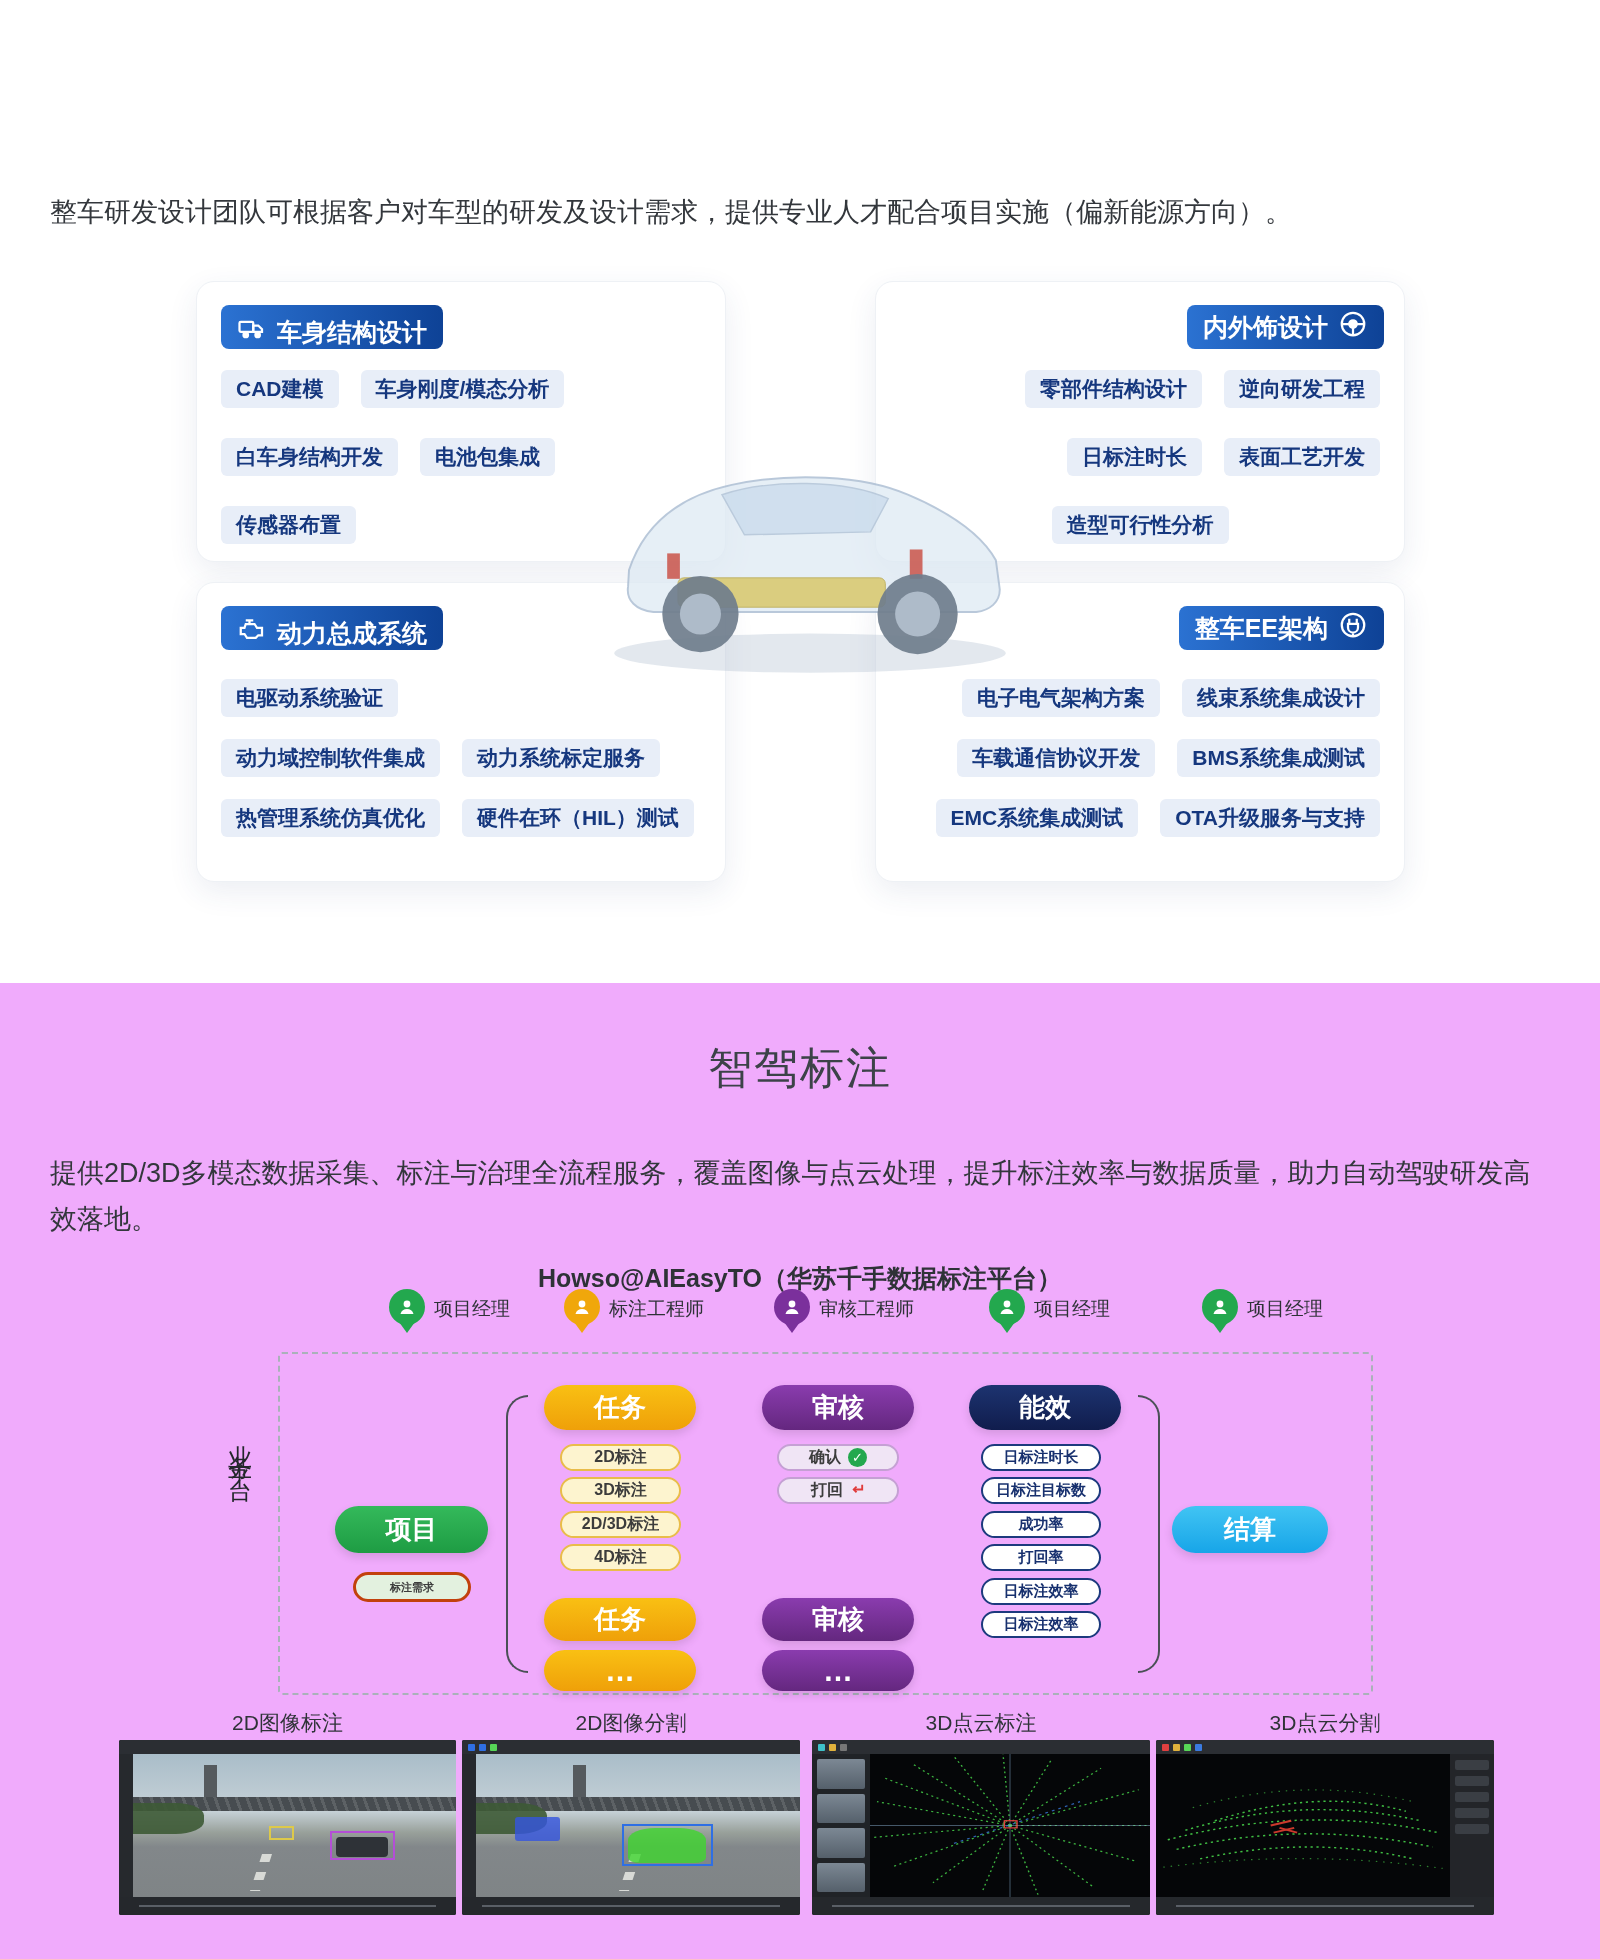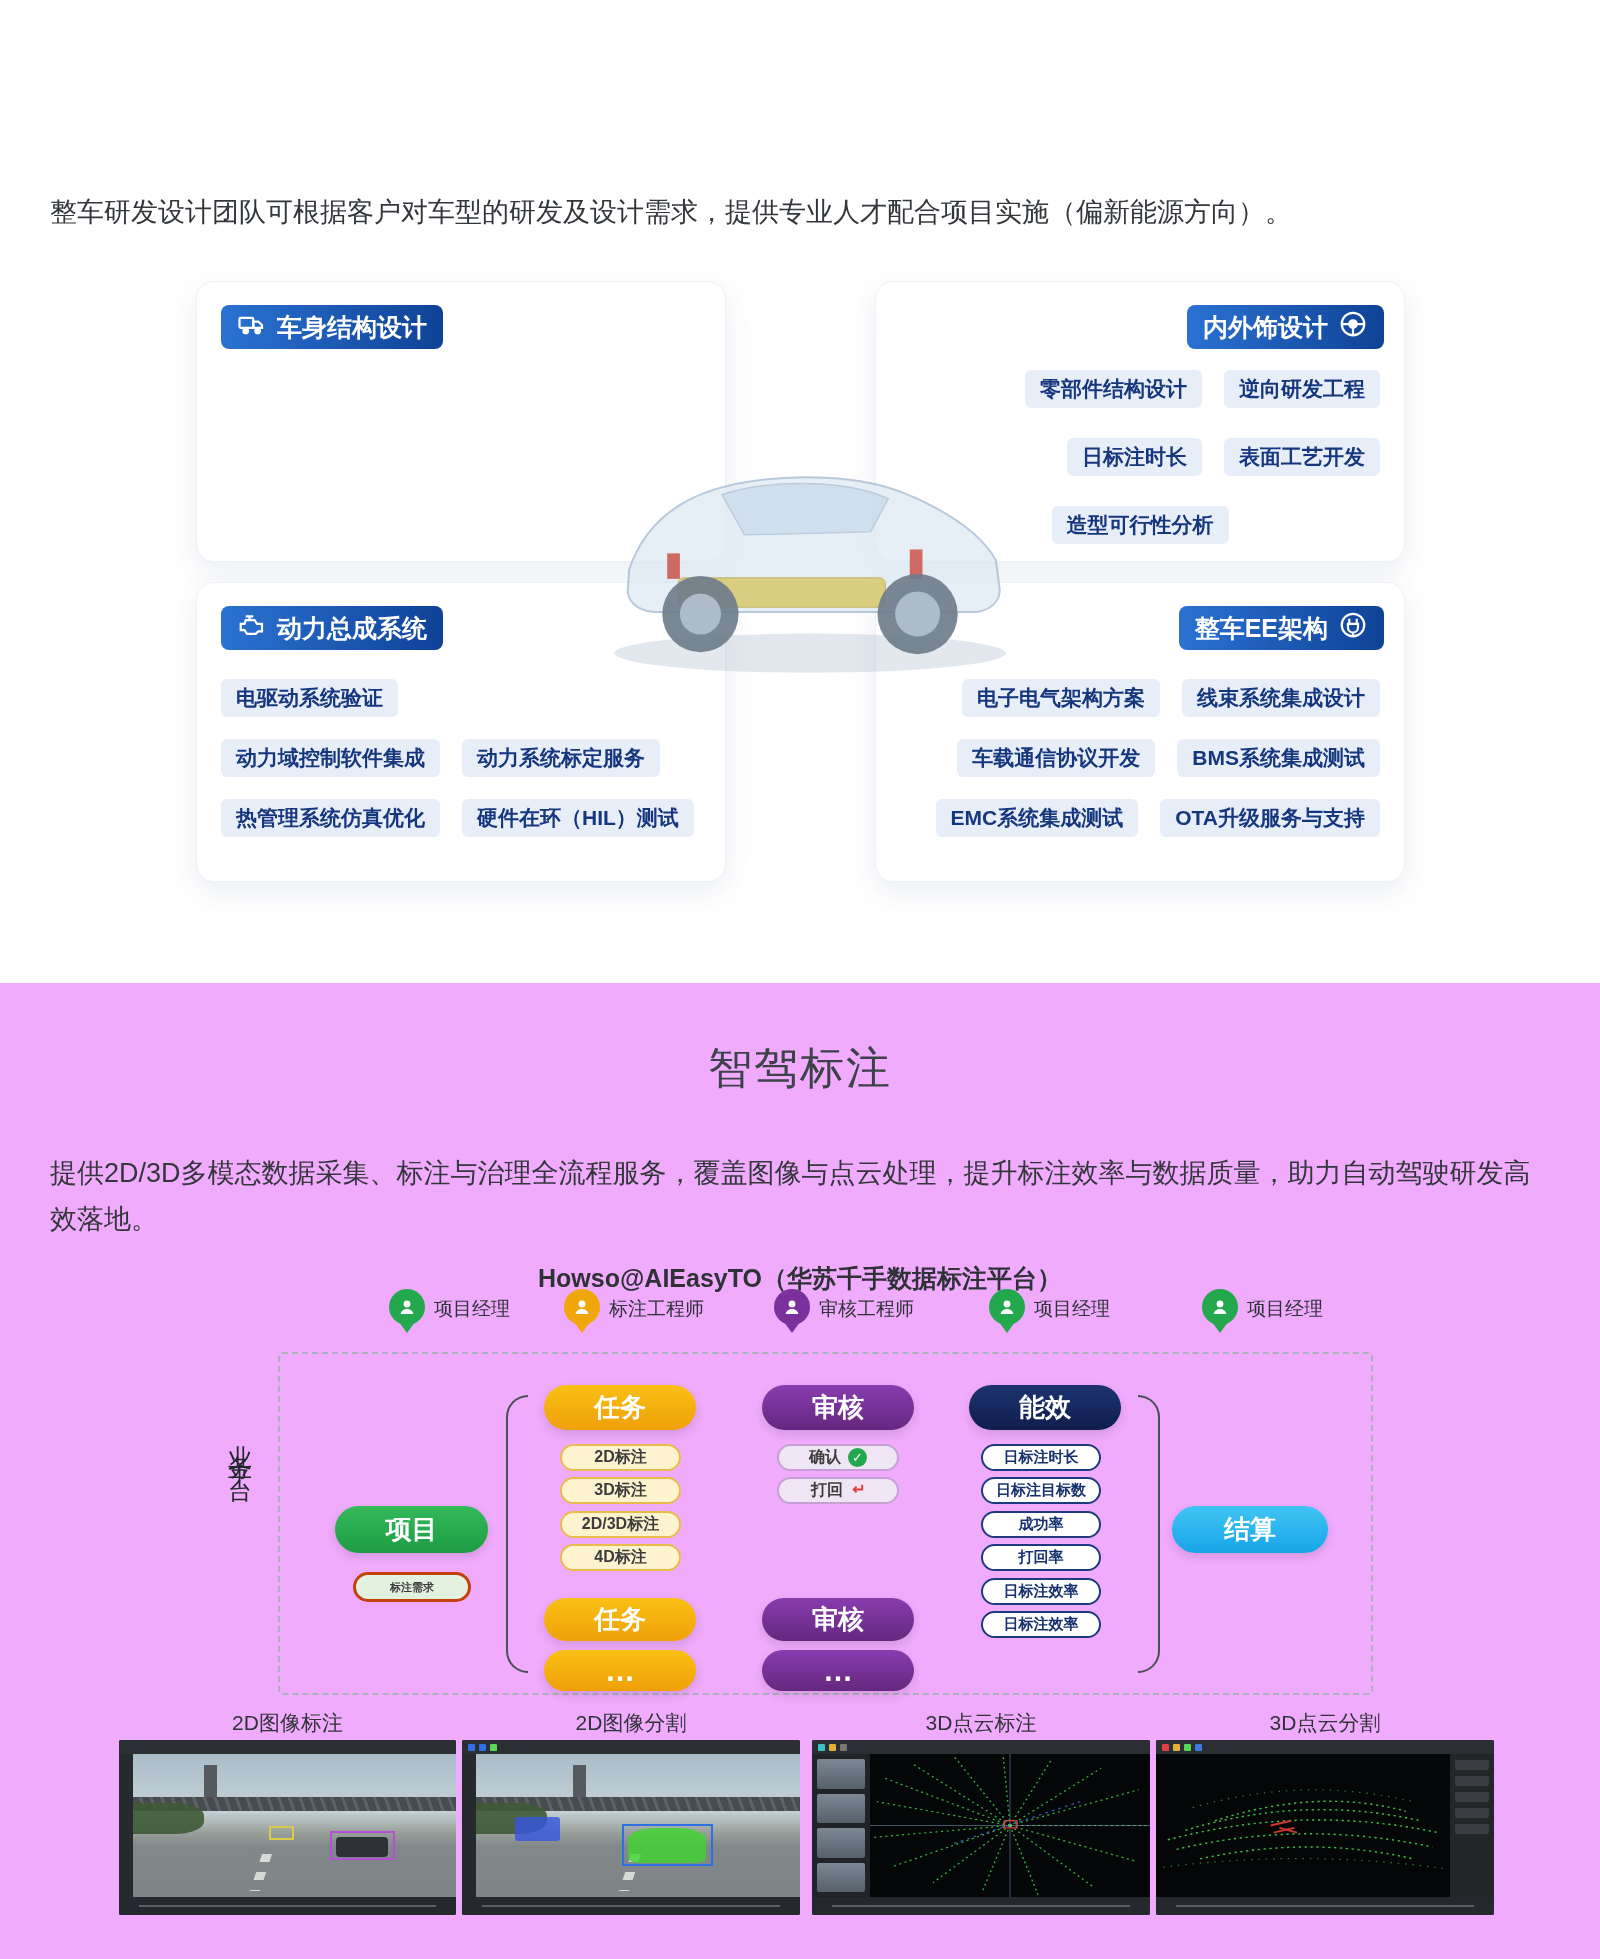--- a/index.html
+++ b/index.html
@@ -13,21 +13,21 @@
   .title { position:absolute; left:0; width:100%; text-align:center;
            font-size:44px; font-weight:500; color:#3c4248; letter-spacing:2px; }
   .desc  { position:absolute; left:50px; right:46px; font-size:27px; color:#33373c; line-height:1.7; }
 
   
   .card { position:absolute; background:#fff; border-radius:18px; border:1px solid #eef1f5;
           box-shadow:0 10px 30px rgba(40,70,120,.09); }
   .chead { position:absolute; top:23px; height:44px; display:flex; align-items:center; gap:10px;
            padding:0 16px; border-radius:8px; color:#fff; font-size:25px; font-weight:700;
            background:linear-gradient(90deg,#2b72d2,#0e4296); white-space:nowrap; }
-  .chead.left  { left:24px; }
+  .chead.left  { left:24px;align-items:flex-end; }
   .chead.right { right:20px; }
   .chead svg { width:30px; height:30px; flex:0 0 auto; }
   .rows { position:absolute; left:24px; right:24px; display:flex; flex-direction:column; }
   .row  { display:flex; gap:22px; }
   .row.r { justify-content:flex-end; }
   .row.c { justify-content:center; }
   .svc { background:#e8eef8; color:#15377e; font-weight:700; font-size:21px;
          padding:7px 15px; border-radius:6px; white-space:nowrap; line-height:1.15; }
 
   .car-wrap { position:absolute; left:585px; top:352px; width:450px; height:348px; z-index:5; }
@@ -114,20 +114,33 @@
       <span>
         <svg viewBox="0 0 24 24" fill="none" stroke="#fff" stroke-width="1.8">
           <rect x="2" y="7" width="11" height="8" rx="1"></rect>
             <path d="M13 10h4l3 3v2h-7z"></path>
           <circle cx="7" cy="17.5" r="1.8" fill="#fff"></circle>
             <circle cx="16.5" cy="17.5" r="1.8" fill="#fff"></circle>
         </svg>
       </span>
       <span>车身结构设计</span>
     </div>
+    <div class="rows" style="top:88px;gap:30px">
+      <div class="row">
+        <span class="svc">CAD建模</span>
+        <span class="svc">车身刚度/模态分析</span>
+      </div>
+      <div class="row">
+        <span class="svc">白车身结构开发</span>
+        <span class="svc">电池包集成</span>
+      </div>
+      <div class="row">
+        <span class="svc">传感器布置</span>
+      </div>
+    </div>
   </div>
 
   <div class="card" style="left:875px;top:281px;width:530px;height:281px">
     <div class="chead right">
       <span>内外饰设计</span>
       <span>
         <svg viewBox="0 0 24 24" fill="none" stroke="#fff" stroke-width="1.8">
           <circle cx="12" cy="12" r="9"></circle>
             <circle cx="12" cy="12" r="3" fill="#fff"></circle>
           <path d="M3 12h6M15 12h6M12 15v6"></path>

